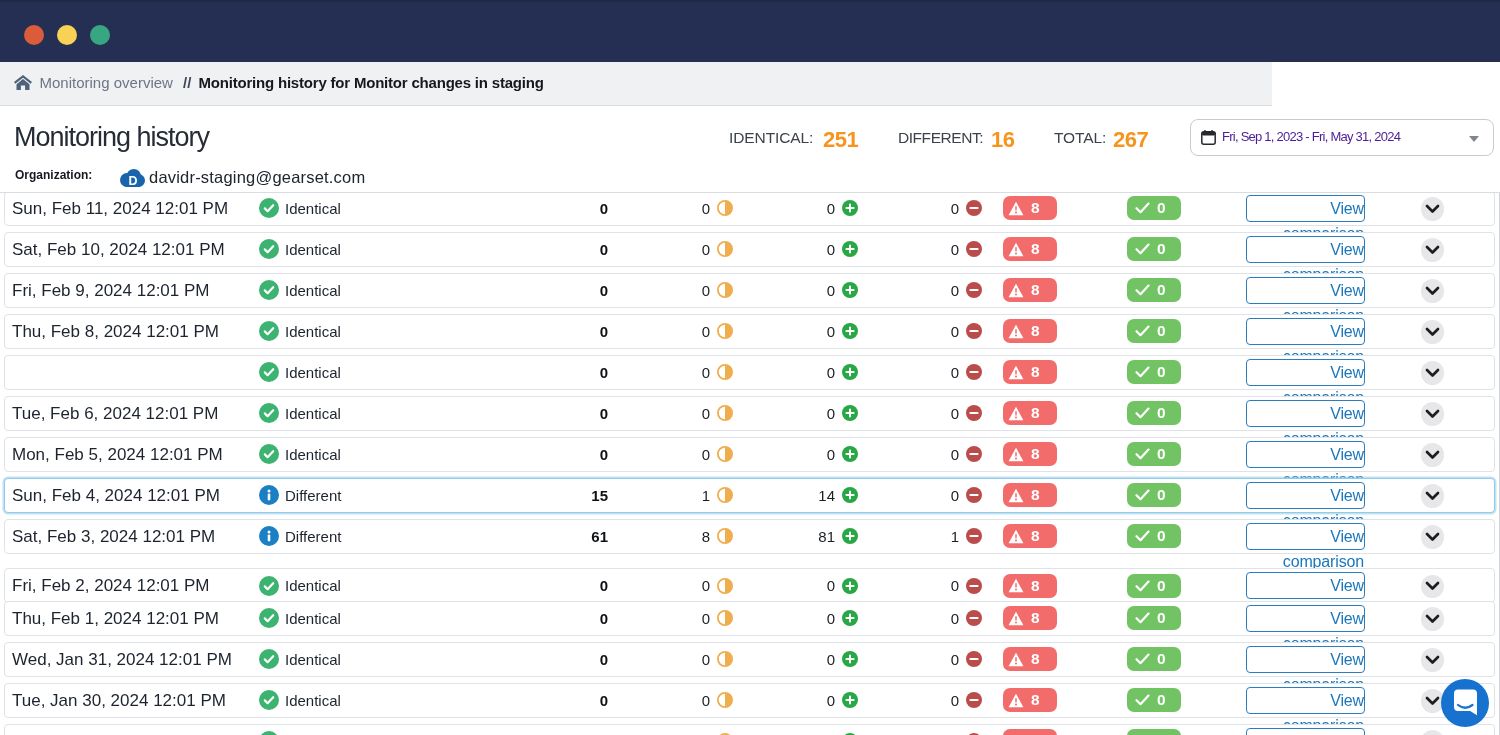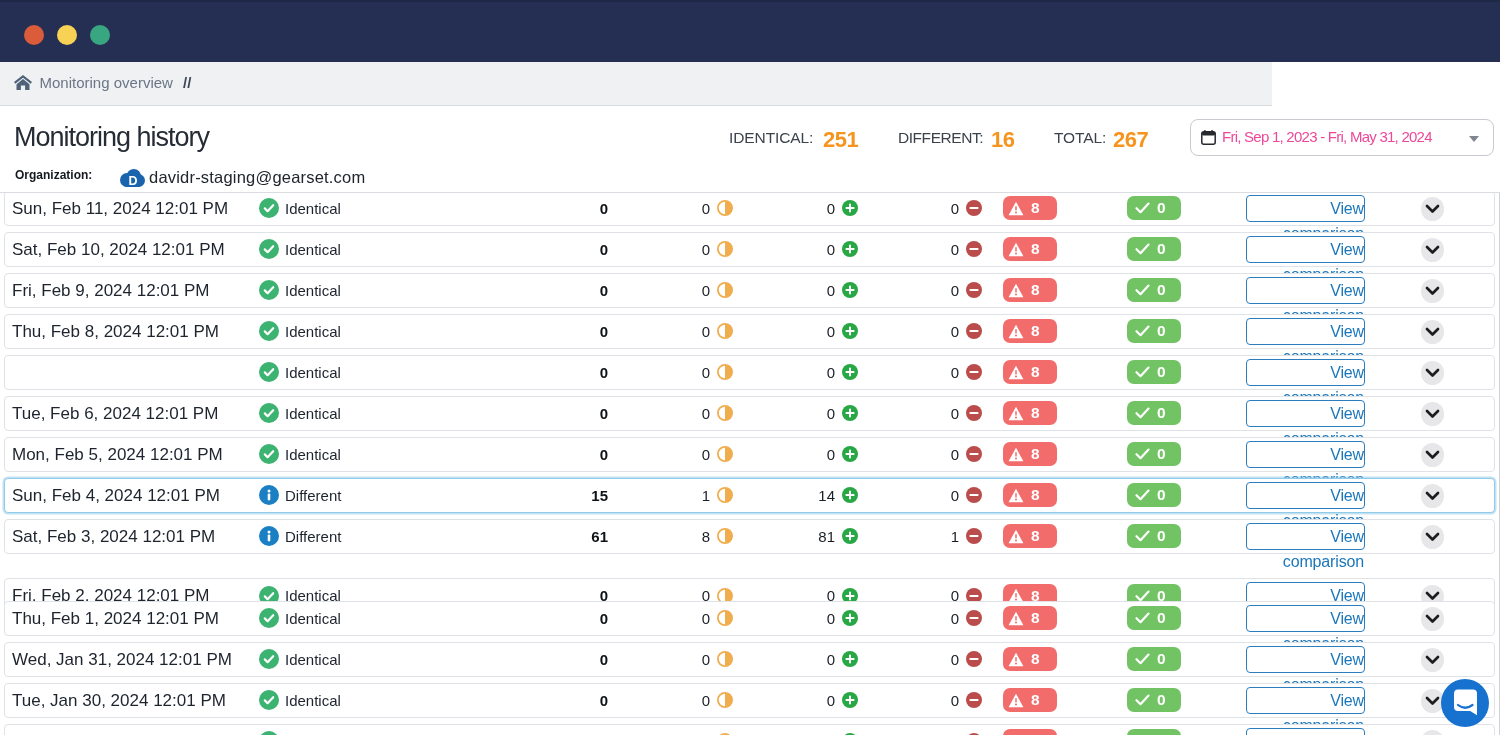--- a/index.html
+++ b/index.html
@@ -9,21 +9,21 @@
 .crumb{position:absolute;left:0;top:62px;width:1272px;height:44px;background:#f0f1f3;border-bottom:1px solid #d8dbdf}
 .crumb .home{position:absolute;left:13.7px;top:13px}
 .crumb .c1{position:absolute;left:39.5px;top:0;line-height:42px;font-size:15px;color:#6b7687}
 .crumb .c2{position:absolute;left:183px;top:0;line-height:42px;font-size:15px;font-weight:bold;color:#3f4756}
 .crumb .c3{position:absolute;left:198.5px;top:0;line-height:42px;font-size:15px;font-weight:bold;color:#15181e;letter-spacing:-0.2px}
 h1{position:absolute;left:14px;top:121.5px;font-size:27px;font-weight:400;color:#262c35;letter-spacing:-1.0px}
 .stat-l{position:absolute;top:128.5px;font-size:15.5px;font-weight:500;color:#3b424c;letter-spacing:-0.1px}
 .stat-v{position:absolute;top:126.5px;font-size:22px;font-weight:bold;color:#f6941d;letter-spacing:-0.5px}
 .datebtn{position:absolute;left:1190px;top:119px;width:304px;height:37px;border:1px solid #c7cbd0;border-radius:8px;background:#fff}
 .datebtn .cal{position:absolute;left:10px;top:10px}
-.datebtn .dtxt{position:absolute;left:31px;top:0;line-height:34px;font-size:15px;color:#ec4899;letter-spacing:-0.75px}
+.datebtn .dtxt{position:absolute;left:31px;top:0;line-height:34px;font-size:13px;color:#4c1d95;letter-spacing:-0.75px}
 .datebtn .caret{position:absolute;right:14px;top:16px;width:0;height:0;border-left:5px solid transparent;border-right:5px solid transparent;border-top:6px solid #80868f}
 .orgl{position:absolute;left:15px;top:167.5px;font-size:12px;font-weight:bold;color:#15181e}
 .cloud{position:absolute;left:120px;top:168.5px}
 .orge{position:absolute;left:149px;top:167.5px;font-size:16.5px;color:#20262e;letter-spacing:0.2px}
 .tline{position:absolute;left:0;top:192px;width:1500px;height:1px;background:#d9dce0}
 .twrap{position:absolute;left:0;top:193px;width:1500px;height:542px;overflow:hidden}
 .sbar{position:absolute;right:0;top:193px;width:1.5px;height:542px;background:#cfd3d8}
 .row{position:absolute;left:4px;width:1491px;height:35px;background:#fff;border:1px solid #dfe2e6;border-radius:4px}
 .row.hl{border-color:#90cbe9;box-shadow:0 0 0 1.5px rgba(144,203,233,0.55)}
 .row .date{position:absolute;left:7px;top:0;line-height:33px;font-size:17px;color:#1d242e}
@@ -53,20 +53,21 @@
  <div class="dot" style="left:57px;background:#f8d254"></div>
  <div class="dot" style="left:90px;background:#39a682"></div>
 </div>
 <div class="crumb">
  <svg class="home" width="18" height="15" viewBox="0 0 18 15">
       <path d="M9 0 L18 7.1 16.7 8.7 9 2.7 1.3 8.7 0 7.1 Z" fill="#4e627a"></path>
       <path d="M9 4.1 L15.5 9.2 V15 H11.1 V10.4 H6.9 V15 H2.5 V9.2 Z" fill="#4e627a"></path>
     </svg>
  <span class="c1">Monitoring overview</span>
  <span class="c2">//</span>
+ <span class="c3">Monitoring history for Monitor changes in staging</span>
 </div>
 <h1>Monitoring history</h1>
 <span class="stat-l" style="left:729px">IDENTICAL:</span>
 <span class="stat-v" style="left:823px">251</span>
 <span class="stat-l" style="left:898px;letter-spacing:-0.45px">DIFFERENT:</span>
 <span class="stat-v" style="left:991px">16</span>
 <span class="stat-l" style="left:1054px">TOTAL:</span>
 <span class="stat-v" style="left:1113px">267</span>
 <div class="datebtn">
  <svg class="cal" width="15" height="15" viewBox="0 0 15 15">
@@ -481,21 +482,21 @@
         </svg>
         <span>0</span>
       </div>
  <div class="vbtn">View comparison</div>
  <div class="chev">
         <svg width="15" height="10" viewBox="0 0 15 10">
           <path d="M2 2l5.5 5.5L13 2" stroke="#1d1d1f" stroke-width="2.7" fill="none" stroke-linecap="round" stroke-linejoin="round"></path>
         </svg>
       </div>
 </div>
-<div class="row" style="top:385px">
+<div class="row" style="top:375px">
  <div class="date">Fri, Feb 2, 2024 12:01 PM</div>
  <div class="sic"><svg width="20" height="20" viewBox="0 0 20 20">
           <circle cx="10" cy="10" r="10" fill="#3cb371"></circle>
           <path d="M5.8 10.4l2.8 2.8 5.6-6" stroke="#fff" stroke-width="2.2" fill="none" stroke-linecap="round" stroke-linejoin="round"></path>
         </svg></div>
  <div class="slab">Identical</div>
  <div class="n n1">0</div>
  <div class="n n2">0</div>
       <span class="ic i2"><svg width="16" height="16" viewBox="0 0 16 16">
           <circle cx="8" cy="8" r="7.1" fill="#fff" stroke="#f0ad4e" stroke-width="1.8"></circle>

